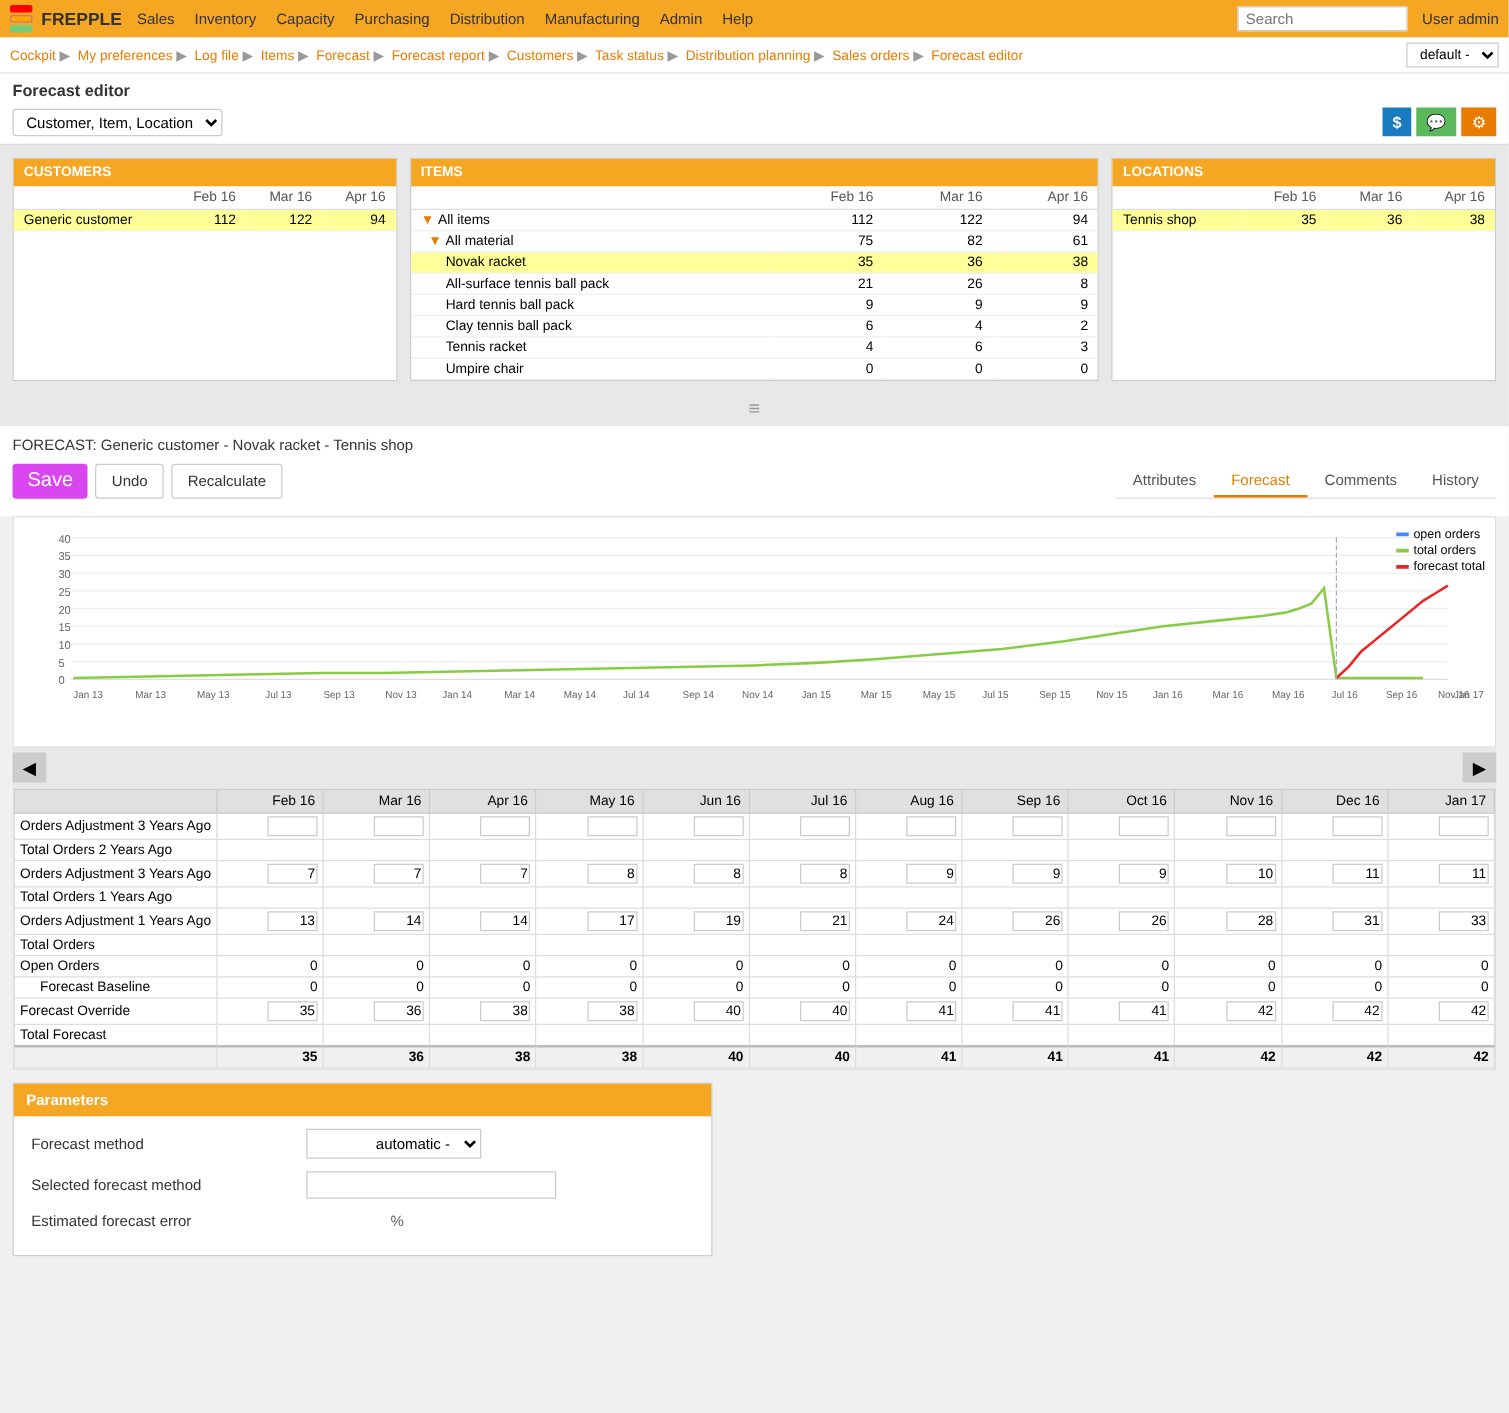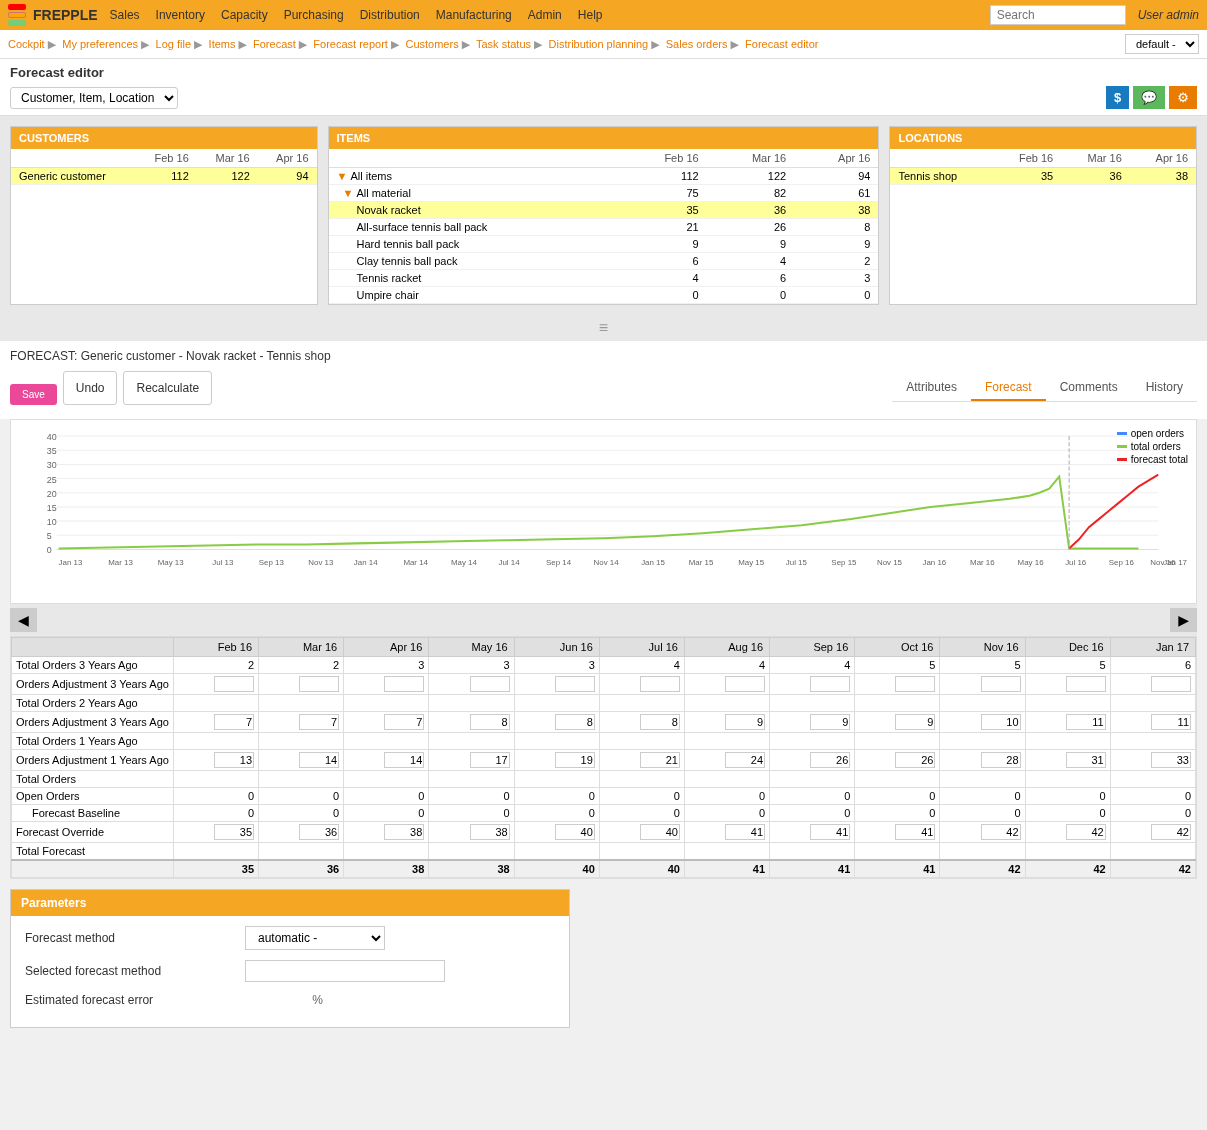--- a/index.html
+++ b/index.html
@@ -41,21 +41,21 @@
     .panel table tr.selected { background: #ffff99; }
     .expand-arrow { color: #e87c00; margin-right: 3px; cursor: pointer; }
 
     
     #divider { text-align: center; padding: 4px; background: #e8e8e8; color: #999; font-size: 16px; cursor: ns-resize; }
 
     
     #forecast-section { background: #fff; padding: 8px 10px; }
     #forecast-label { font-size: 12px; color: #333; margin-bottom: 8px; }
     #forecast-actions { display: flex; gap: 6px; margin-bottom: 6px; }
-    .btn-save { background: #ec4899; color: #fff; border: none; padding: 5px 12px; cursor: pointer; border-radius: 3px; font-size: 10px; margin-top: 13px; }
+    .btn-save { background: #d946ef; color: #fff; border: none; padding: 5px 12px; cursor: pointer; border-radius: 3px; font-size: 16px; }
     .btn-undo { background: #fff; color: #333; border: 1px solid #ccc; padding: 5px 12px; cursor: pointer; border-radius: 3px; font-size: 12px; }
     .btn-recalc { background: #fff; color: #333; border: 1px solid #ccc; padding: 5px 12px; cursor: pointer; border-radius: 3px; font-size: 12px; }
 
     
     #tabs { display: flex; gap: 0; justify-content: flex-end; border-bottom: 1px solid #ddd; margin-bottom: 6px; }
     .tab { padding: 5px 14px; cursor: pointer; font-size: 12px; color: #555; border-bottom: 2px solid transparent; }
     .tab.active { color: #e87c00; border-bottom: 2px solid #e87c00; }
 
     
     #chart-area { background: #fff; border: 1px solid #ddd; margin: 0 0 0 0; padding: 8px; position: relative; height: 170px; overflow: hidden; }
@@ -80,21 +80,21 @@
     
     #table-nav { display: flex; align-items: center; padding: 4px 0; background: #e8e8e8; }
 
     
     #params-section { background: #fff; border: 1px solid #ccc; margin: 10px; padding: 0; width: 560px; }
     #params-header { background: #f5a623; color: #fff; font-weight: bold; padding: 6px 10px; font-size: 12px; }
     #params-body { padding: 10px 14px; }
     .param-row { display: flex; align-items: center; margin-bottom: 10px; font-size: 12px; }
     .param-label { width: 220px; color: #333; }
     .param-value { flex: 1; }
-    .param-select { border: 1px solid #ccc; padding: 3px 8px; font-size: 12px; background: #fff; min-width: 140px; }
+    .param-select { border: 1px solid #ccc; padding: 3px 8px; font-size: 12px; background: #fff; min-width: 140px; text-align: right; }
     .param-unit { margin-left: 4px; color: #666; }
   </style>
 </head>
 <body>
 
 <div id="topnav">
   <div id="logo">
     <div style="display:flex;flex-direction:column;gap:2px;">
       <div class="logo-bar r"></div>
       <div class="logo-bar o"></div>
@@ -106,21 +106,21 @@
     <span class="nav-link">Sales</span>
     <span class="nav-link">Inventory</span>
     <span class="nav-link">Capacity</span>
     <span class="nav-link">Purchasing</span>
     <span class="nav-link">Distribution</span>
     <span class="nav-link">Manufacturing</span>
     <span class="nav-link">Admin</span>
     <span class="nav-link">Help</span>
   </div>
   <input type="text" id="search-box" placeholder="Search" style="">
-  <span id="user-admin" style="margin-left:12px;font-style:italic;">User admin</span>
+  <span id="user-admin" style="margin-left:12px;">User admin</span>
 </div>
 
 <div id="breadcrumb">
   <div id="bc-left">
     <span class="bc-item">Cockpit</span><span class="bc-sep">▶</span>
     <span class="bc-item">My preferences</span><span class="bc-sep">▶</span>
     <span class="bc-item">Log file</span><span class="bc-sep">▶</span>
     <span class="bc-item">Items</span><span class="bc-sep">▶</span>
     <span class="bc-item">Forecast</span><span class="bc-sep">▶</span>
     <span class="bc-item">Forecast report</span><span class="bc-sep">▶</span>
@@ -373,35 +373,20 @@
             <th>Aug 16</th>
             <th>Sep 16</th>
             <th>Oct 16</th>
             <th>Nov 16</th>
             <th>Dec 16</th>
             <th>Jan 17</th>
           </tr>
         </thead>
       <tbody id="data-table-body">
           <tr>
-            <td style="white-space:nowrap;">Total Orders 3 Years Ago</td>
-            <td>2</td>
-            <td>2</td>
-            <td>3</td>
-            <td>3</td>
-            <td>3</td>
-            <td>4</td>
-            <td>4</td>
-            <td>4</td>
-            <td>5</td>
-            <td>5</td>
-            <td>5</td>
-            <td>6</td>
-          </tr>
-          <tr>
             <td style="white-space:nowrap;">Orders Adjustment 3 Years Ago</td>
             <td><input type="text" value="" style=""></td>
             <td><input type="text" value="" style=""></td>
             <td><input type="text" value="" style=""></td>
             <td><input type="text" value="" style=""></td>
             <td><input type="text" value="" style=""></td>
             <td><input type="text" value="" style=""></td>
             <td><input type="text" value="" style=""></td>
             <td><input type="text" value="" style=""></td>
             <td><input type="text" value="" style=""></td>

